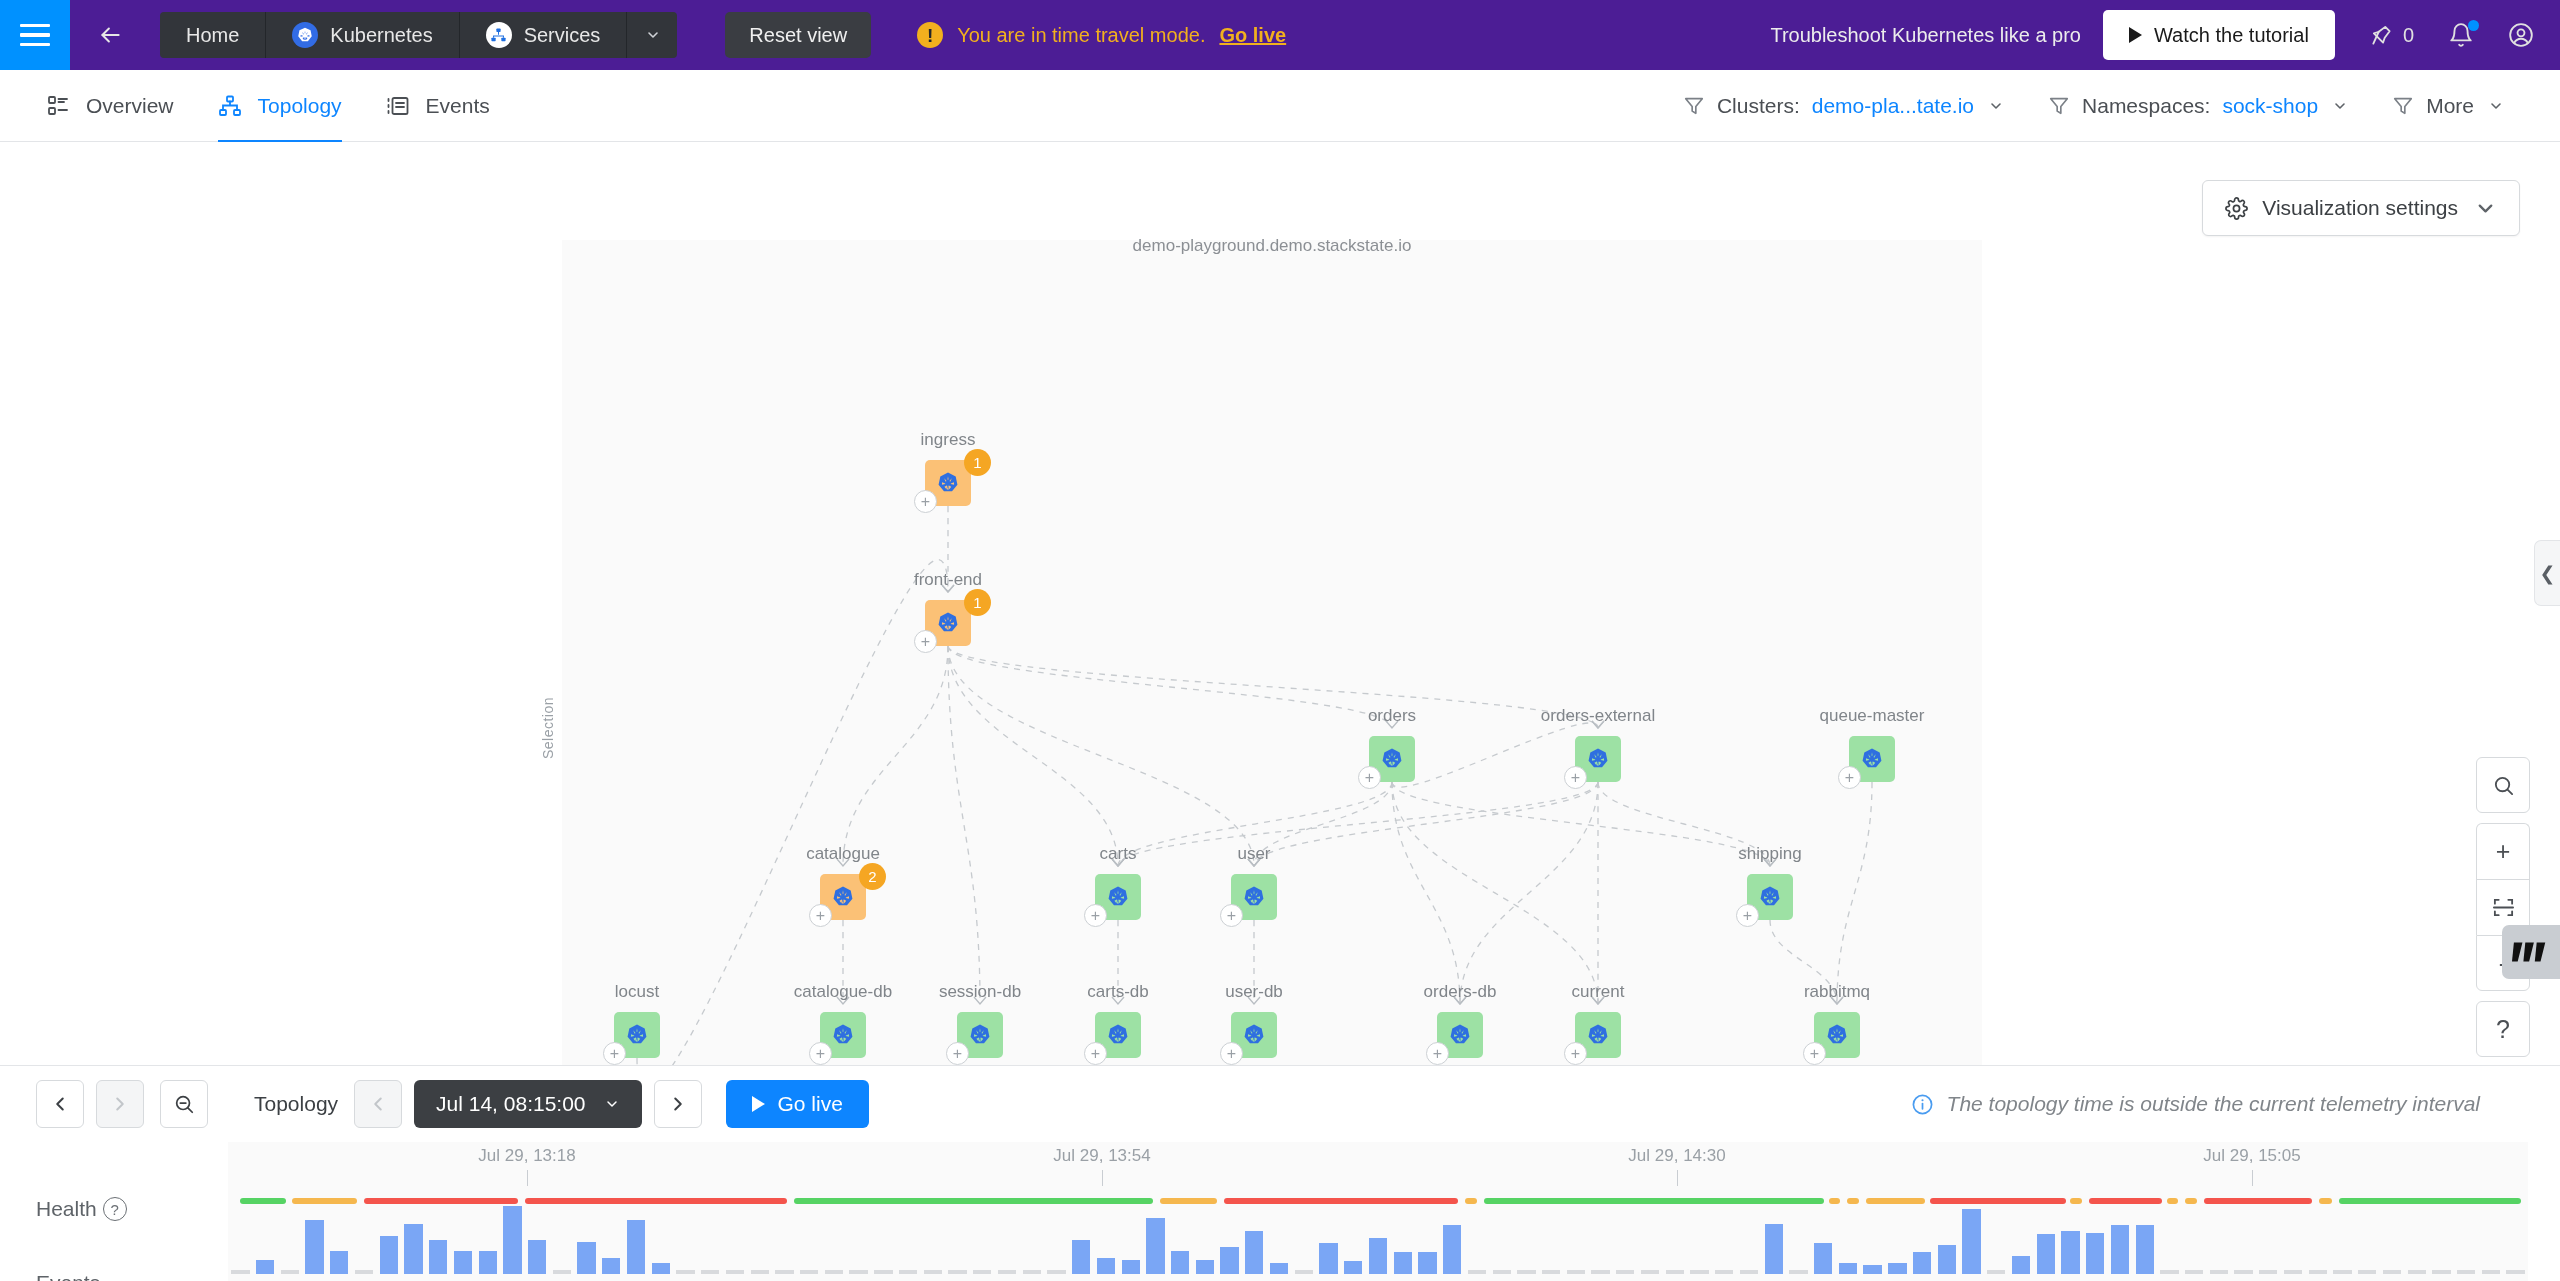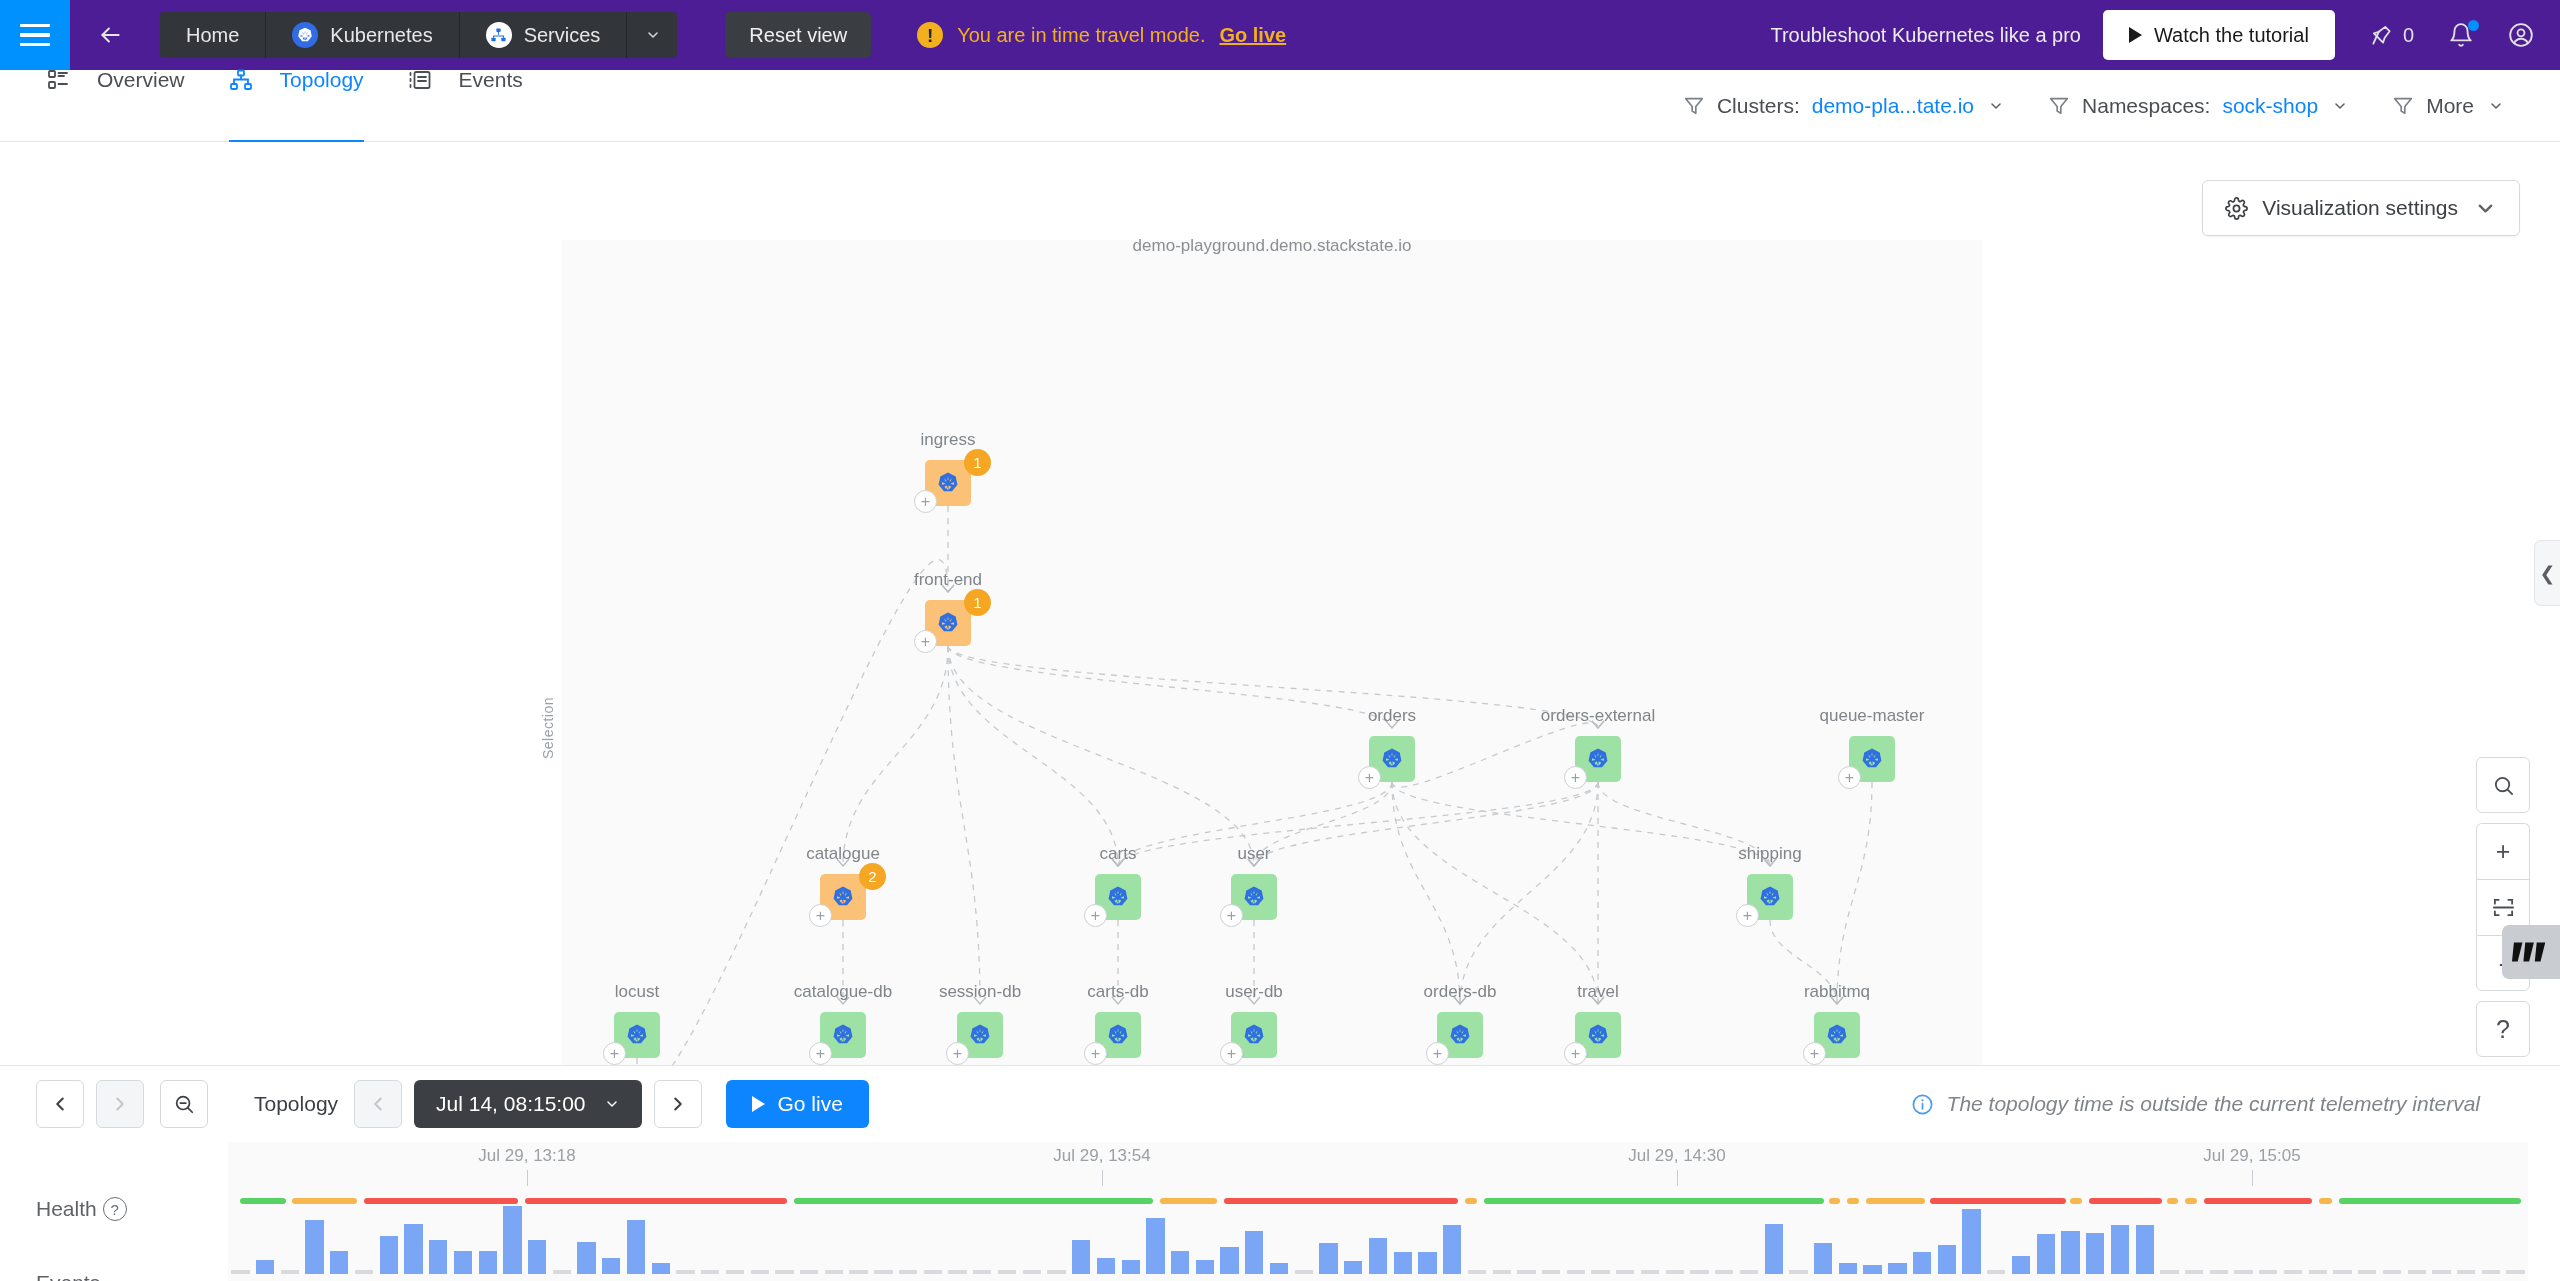--- a/index.html
+++ b/index.html
@@ -88,21 +88,21 @@
   }
 
   
   #tabbar {
     position: absolute; top: 70px; left: 0; width: 2560px; height: 72px;
     background: #fff; border-bottom: 1px solid #e3e5e8;
     display: flex; align-items: center;
   }
   .tabs { display: flex; align-items: center; height: 72px; padding-left: 24px; }
   .tab {
-    display: flex; gap: 27px; height: 76px; padding: 0 22px;
+    display: flex; align-items: center; gap: 16px; height: 76px; padding: 0 22px;
     font-size: 21px; color: #4b4f54; cursor: pointer; position: relative;
   }
   .tab.active { color: #0d85ff; }
   .tab.active::after {
     content: ''; position: absolute; left: 22px; right: 22px; bottom: 0;
     height: 4px; background: #0d85ff;
   }
   .tab svg { width: 24px; height: 24px; }
 
   #filters { margin-left: auto; display: flex; align-items: center; padding-right: 56px; }
@@ -631,21 +631,21 @@
       <div class="node" style="left: 1460px; top: 870px;">
         <div class="nlabel">orders-db</div>
         <div class="nbox green">
           <svg viewBox="0 0 24 24" fill="#2f6fe0">
             <path d="M12 2.4 4.9 5.9 3.3 13.6l5 6.1h7.4l5-6.1-1.6-7.7zm0 3.3.5 3.1-.5.3-.5-.3zM8.5 7.6l2 2.3-.2.6-.6.2zm7 0-1.2 3.1-.6-.2-.2-.6zM6.5 11.3l2.9 1.1v.6l-3 .6zm11 0 .1 2.3-3-.6v-.6zm-6.7 3 .6.5-.9 2.9-1.8-2.3zm2.1 0 2.1 1.1-1.8 2.3-.9-2.9zm-1 .9.9 2.8h-1.9z"></path>
           </svg>
         </div>
         <div class="plus">+</div>
       </div>
       <div class="node" style="left: 1598px; top: 870px;">
-        <div class="nlabel">travel</div>
+        <div class="nlabel">current</div>
         <div class="nbox green">
           <svg viewBox="0 0 24 24" fill="#2f6fe0">
             <path d="M12 2.4 4.9 5.9 3.3 13.6l5 6.1h7.4l5-6.1-1.6-7.7zm0 3.3.5 3.1-.5.3-.5-.3zM8.5 7.6l2 2.3-.2.6-.6.2zm7 0-1.2 3.1-.6-.2-.2-.6zM6.5 11.3l2.9 1.1v.6l-3 .6zm11 0 .1 2.3-3-.6v-.6zm-6.7 3 .6.5-.9 2.9-1.8-2.3zm2.1 0 2.1 1.1-1.8 2.3-.9-2.9zm-1 .9.9 2.8h-1.9z"></path>
           </svg>
         </div>
         <div class="plus">+</div>
       </div>
       <div class="node" style="left: 1837px; top: 870px;">
         <div class="nlabel">rabbitmq</div>
         <div class="nbox green">

